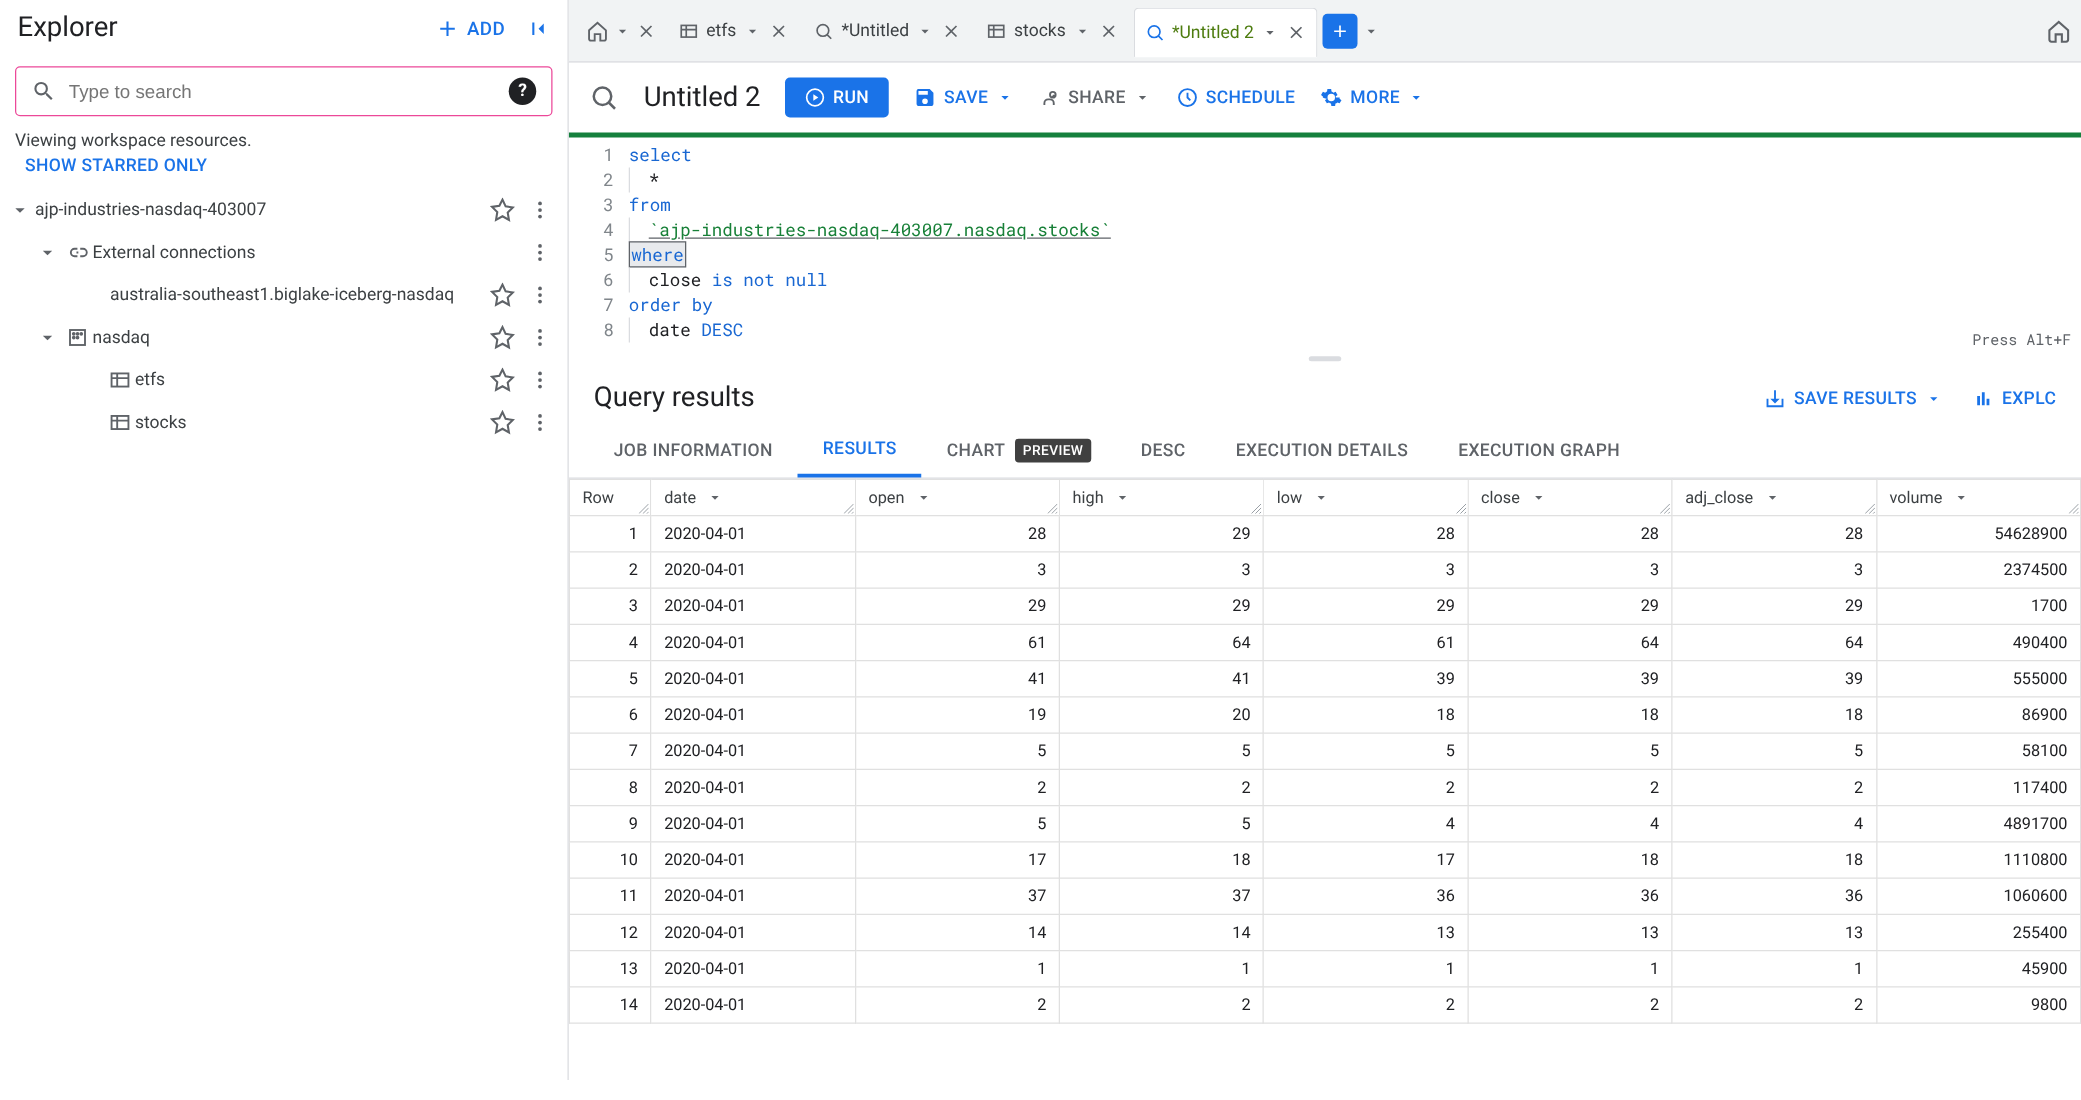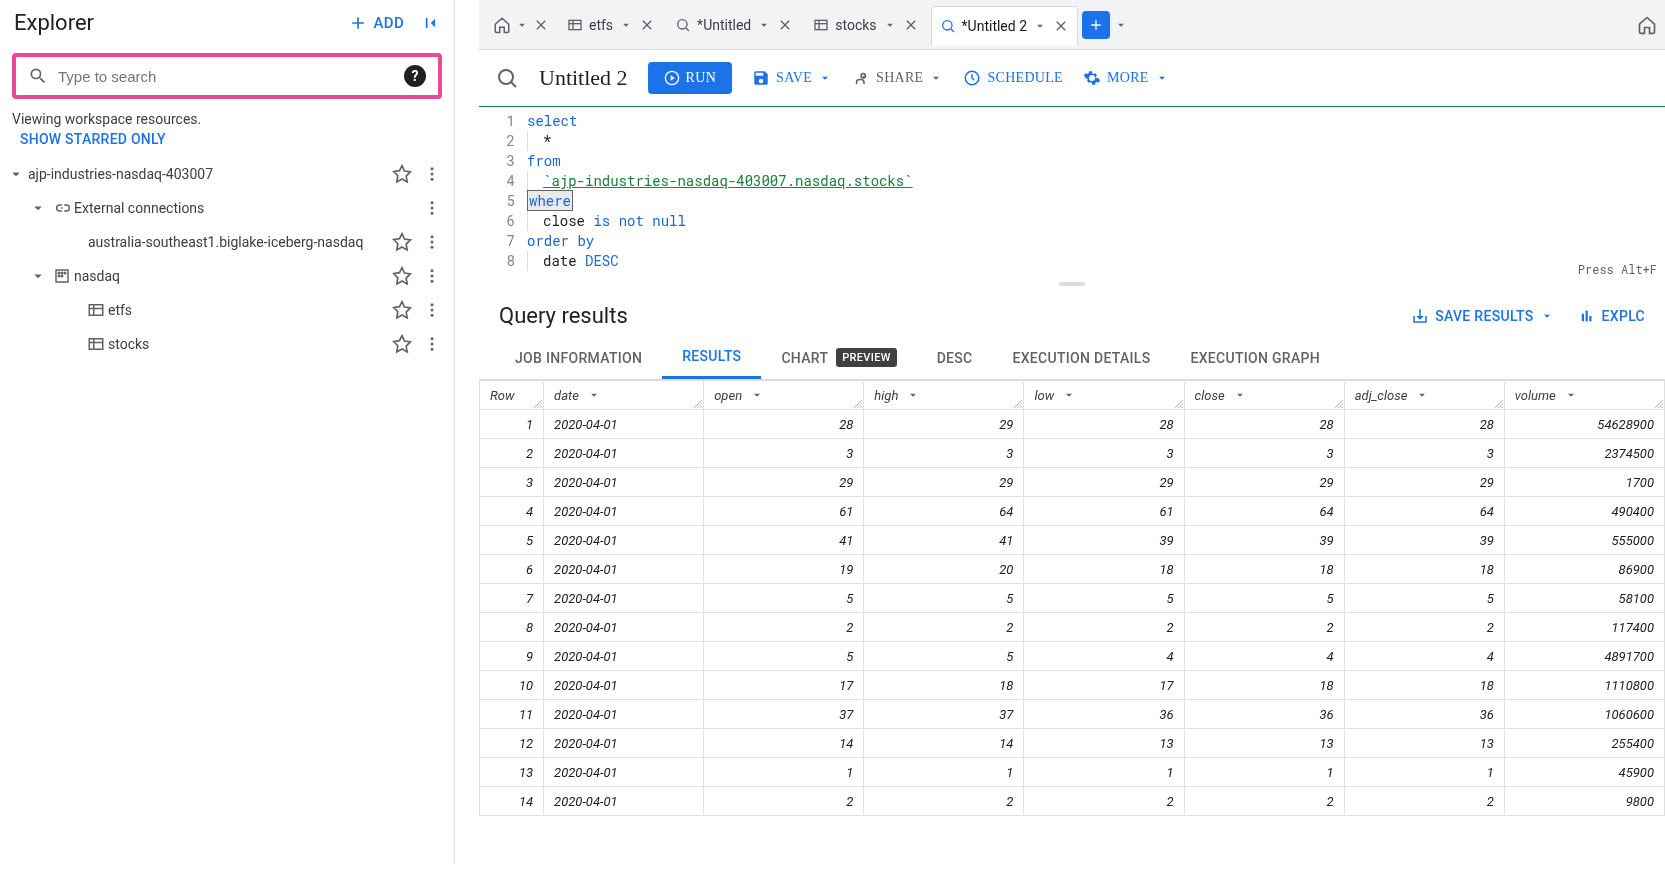--- a/index.html
+++ b/index.html
@@ -1,28 +1,28 @@
 <!DOCTYPE html>
 <html><head>
 <meta charset="utf-8">
 <style>
 * { box-sizing: border-box; margin: 0; padding: 0; }
 body { font-family: 'Google Sans', Roboto, Arial, sans-serif; font-size: 14px; color: #202124; background: #fff; overflow: hidden; }
-.app { display: flex; height: 864px; width: 1665px; gap: 24px; }
+.app { display: flex; height: 864px; width: 1665px; }
 
 
 .sidebar { width: 455px; border-right: 1px solid #dadce0; display: flex; flex-direction: column; background: #fff; }
 .sidebar-header { display: flex; align-items: center; justify-content: space-between; padding: 10px 14px; }
 .sidebar-title { font-size: 22px; font-weight: 400; color: #202124; }
 .sidebar-header-actions { display: flex; align-items: center; gap: 16px; }
 .add-btn { display: flex; align-items: center; gap: 6px; color: #1a73e8; font-weight: 500; font-size: 15px; cursor: pointer; letter-spacing: 0.3px; }
 .collapse-btn { color: #1a73e8; cursor: pointer; }
 
 .search-wrap { padding: 8px 12px; }
-.search-box { display: flex; align-items: center; border: 4px solid #ec4899; border-radius: 4px; padding: 8px 12px; gap: 10px; }
+.search-box { display: flex; align-items: center; border: 1px solid #ec4899; border-radius: 4px; padding: 8px 12px; gap: 10px; }
 .search-box input { border: none; outline: none; flex: 1; font-size: 15px; color: #5f6368; background: transparent; }
 .search-help { width: 22px; height: 22px; border-radius: 50%; background: #202124; color:#fff; display:flex; align-items:center; justify-content:center; font-size:14px; font-weight:bold; }
 
 .viewing-text { padding: 4px 12px 2px; font-size: 14px; color: #3c4043; }
 .show-starred { padding: 2px 20px 10px; color: #1a73e8; font-weight: 500; font-size: 14px; letter-spacing: 0.25px; cursor:pointer; }
 
 .tree { padding: 0 4px; }
 .tree-row { display: flex; align-items: center; height: 34px; padding-right: 4px; }
 .tree-toggle { width: 24px; display:flex; justify-content:center; color:#5f6368; cursor:pointer; }
 .tree-icon { width: 24px; display:flex; justify-content:center; color:#5f6368; }
@@ -43,21 +43,21 @@
 .tab.active { background:#fff; border:1px solid #dadce0; border-bottom:1px solid #fff; position:relative; top:1px; }
 .tab-icon { color:#5f6368; display:flex; }
 .tab-label { font-size:14px; }
 .tab-close { color:#5f6368; cursor:pointer; }
 .tab-dd { color:#5f6368; cursor:pointer; }
 .new-tab { width:28px; height:28px; background:#1a73e8; color:#fff; border-radius:4px; display:flex; align-items:center; justify-content:center; cursor:pointer; }
 .tabs-spacer { flex:1; }
 .right-icons { display:flex; gap:16px; align-items:center; color:#5f6368; }
 
 
-.editor-header { display:flex; align-items:center; gap:20px; padding:12px 16px; border-bottom:1px solid #15803d;font-family:Liberation Serif, serif; }
+.editor-header { display:flex; align-items:center; gap:20px; padding:12px 16px; border-bottom:4px solid #15803d; }
 .eh-icon { color:#5f6368; }
 .eh-title { font-size:22px; color:#202124; }
 .run-btn { display:flex; align-items:flex-end; gap:6px; background:#1a73e8; color:#fff; padding:8px 16px; border-radius:4px; font-weight:500; cursor:pointer; font-size:14px; letter-spacing:0.3px; }
 .hdr-btn { display:flex; align-items:center; gap:6px; color:#1a73e8; font-weight:500; cursor:pointer; font-size:14px; letter-spacing:0.3px; }
 .hdr-btn .hb-dd { color:#1a73e8; }
 
 
 .code-editor { display:flex; font-family: 'Roboto Mono', Consolas, monospace; font-size:14px; line-height:20px; padding:4px 0 8px; position:relative; }
 .gutter { width:48px; text-align:right; color:#80868b; padding-right:12px; user-select:none; }
 .gutter div { height:20px; }
@@ -76,21 +76,21 @@
 .results-title { font-size:22px; }
 .results-actions { display:flex; align-items:center; gap:24px; }
 .save-results, .explore-btn { display:flex; align-items:center; gap:6px; color:#1a73e8; font-weight:500; cursor:pointer; font-size:14px; letter-spacing:0.3px; }
 
 .result-tabs { display:flex; border-bottom:1px solid #dadce0; padding:0 16px; gap:0; }
 .rtab { padding:12px 20px; color:#5f6368; font-weight:500; font-size:14px; display:flex; align-items:center; gap:8px; cursor:pointer; letter-spacing:0.3px; }
 .rtab.active { color:#1a73e8; border-bottom:3px solid #1a73e8; }
 .preview-badge { background:#404040; color:#fff; font-size:11px; padding:3px 6px; border-radius:3px; font-weight:500; }
 
 
-.table-wrap { overflow:auto; flex:1;font-style:italic; }
+.table-wrap { overflow:auto; flex:1; }
 table { border-collapse:collapse; width:100%; }
 th, td { border:1px solid #e0e0e0; padding:6px 10px; font-size:13px; height:29px; }
 th { background:#fff; text-align:left; color:#3c4043; font-weight:400; position:relative; }
 th .th-content { display:flex; align-items:center; gap:8px; }
 th .th-dd { color:#5f6368; cursor:pointer; }
 th .th-resize { position:absolute; bottom:1px; right:1px; }
 .col-row { width:56px; text-align:right; }
 .num-cell { text-align:right; }
 .col-date { width:140px; }
 .col-num { width:140px; }
@@ -361,21 +361,21 @@
               </svg>
             </span>
      </div>
           <div class="tab active">
        <span class="tab-icon">
               <svg width="16" height="16" viewBox="0 0 24 24" fill="none" stroke="#1a73e8" stroke-width="2">
                 <circle cx="11" cy="11" r="7"></circle>
                 <line x1="16" y1="16" x2="21" y2="21"></line>
               </svg>
             </span>
-       <span class="tab-label" style="color:#0f172a;">*Untitled 2</span>
+       <span class="tab-label" style="color:#4d7c0f;">*Untitled 2</span>
        <span class="tab-dd">
               <svg width="14" height="14" viewBox="0 0 24 24" fill="#5f6368">
                 <path d="M7 10l5 5 5-5z"></path>
               </svg>
             </span>
        <span class="tab-close">
               <svg width="16" height="16" viewBox="0 0 24 24" fill="#5f6368">
                 <path d="M19 6.4L17.6 5 12 10.6 6.4 5 5 6.4 10.6 12 5 17.6 6.4 19 12 13.4 17.6 19 19 17.6 13.4 12z"></path>
               </svg>
             </span>

